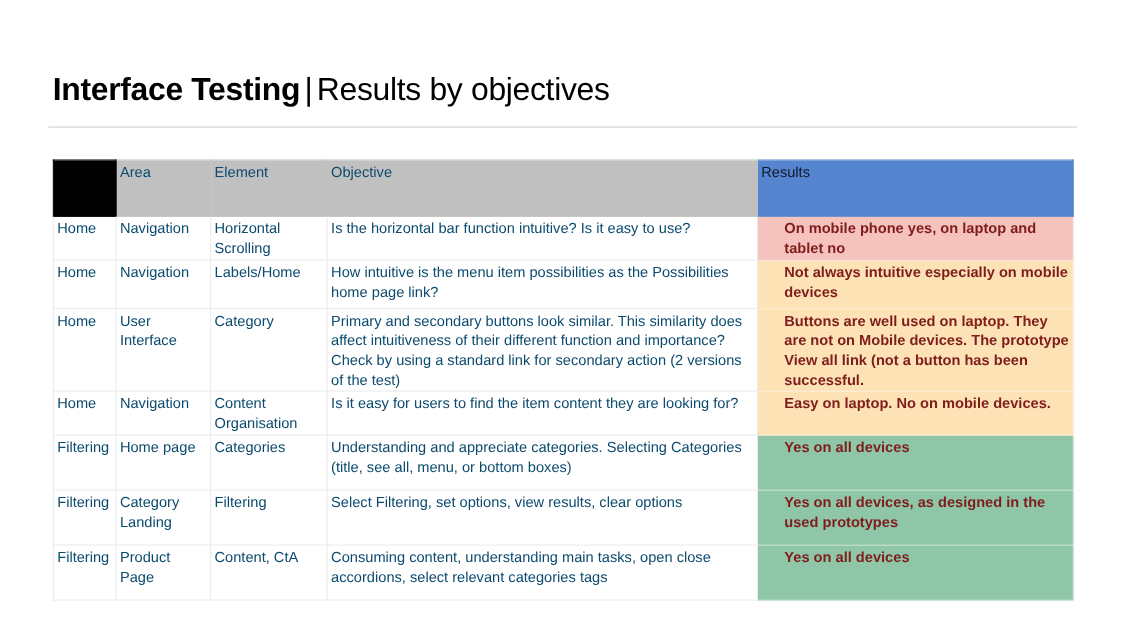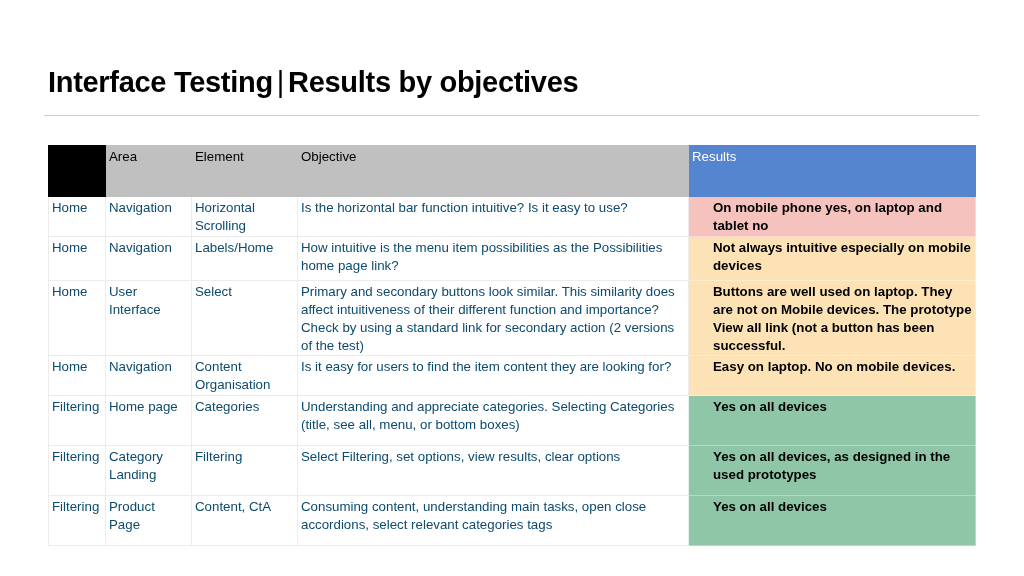--- a/index.html
+++ b/index.html
@@ -19,21 +19,21 @@
       position: absolute;
       left: 48px;
       top: 62px;
       font-size: 29px;
       letter-spacing: -0.3px;
       white-space: nowrap;
       line-height: 40px;
     }
     .slide-title .bold { font-weight: bold; }
     .slide-title .sep { font-weight: normal; margin: 0 4px; }
-    .slide-title .sub { font-weight: bold; }
+    .slide-title .sub { font-weight: normal; }
     .title-rule {
       position: absolute;
       left: 44px;
       top: 115px;
       width: 935px;
       height: 1px;
       background: #cfcfcf;
     }
     .results-table {
       position: absolute;
@@ -48,33 +48,33 @@
     .results-table th, .results-table td {
       vertical-align: top;
       padding: 2px 3px 0 3px;
       text-align: left;
       border: 1px solid #ececec;
       color: #0c4a6e;
       font-weight: normal;
     }
     .results-table thead th {
       background: #c0c0c0;
-      color: #000000;
+      color: #0c4a6e;
       height: 48px;
       border-color: #c0c0c0;
     }
     .results-table thead th.corner { background: #000000; border-color: #000; }
     .results-table thead th.results-head {
       background: #5585cf;
-      color: #ffffff;
+      color: #0f172a;
       border-color: #5585cf;
     }
     .results-table td.result {
       font-weight: bold;
-      color: #000000;
+      color: #7f1d1d;
       border-color: rgba(255,255,255,0.35);
       padding-left: 24px;
     }
     .result.red { background: #f6c2be; }
     .result.yellow { background: #fce2b5; }
     .result.green { background: #8fc6a7; margin-left: 44px; }
   </style>
 </head>
 <body>
 
@@ -111,21 +111,21 @@
     <tr style="height:44px">
       <td>Home</td>
       <td>Navigation</td>
       <td>Labels/Home</td>
       <td>How intuitive is the menu item possibilities as the Possibilities home page link?</td>
       <td class="result yellow">Not always intuitive especially on mobile devices</td>
     </tr>
     <tr style="height:75px">
       <td>Home</td>
       <td>User Interface</td>
-      <td>Select</td>
+      <td>Category</td>
       <td>Primary and secondary buttons look similar. This similarity does affect intuitiveness of their different function and importance? Check by using a standard link for secondary action (2 versions of the test)</td>
       <td class="result yellow">Buttons are well used on laptop. They are not on Mobile devices. The prototype View all link (not a button has been successful.</td>
     </tr>
     <tr style="height:40px">
       <td>Home</td>
       <td>Navigation</td>
       <td>Content Organisation</td>
       <td>Is it easy for users to find the item content they are looking for?</td>
       <td class="result yellow">Easy on laptop. No on mobile devices.</td>
     </tr>

